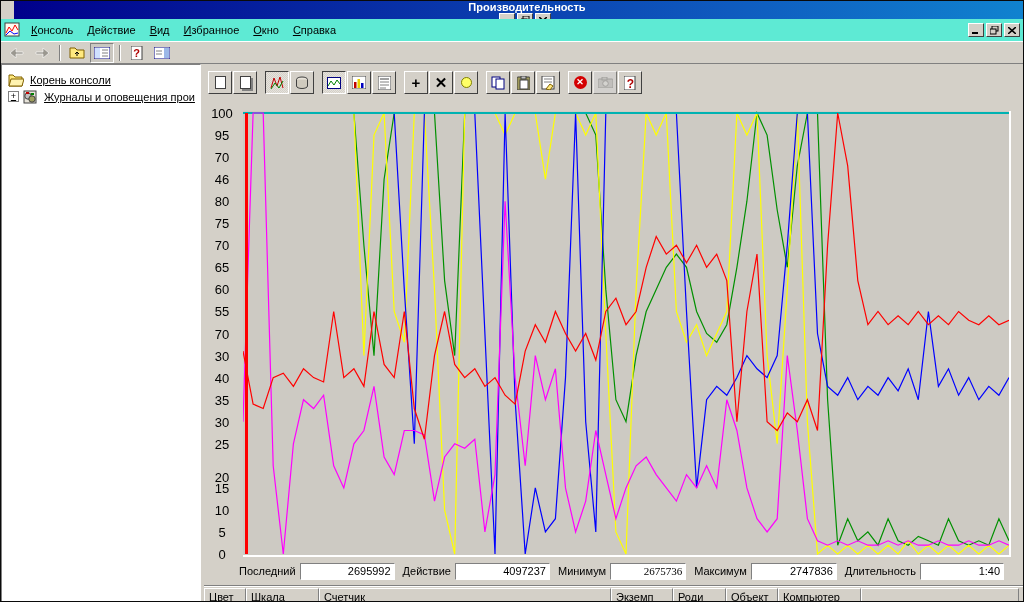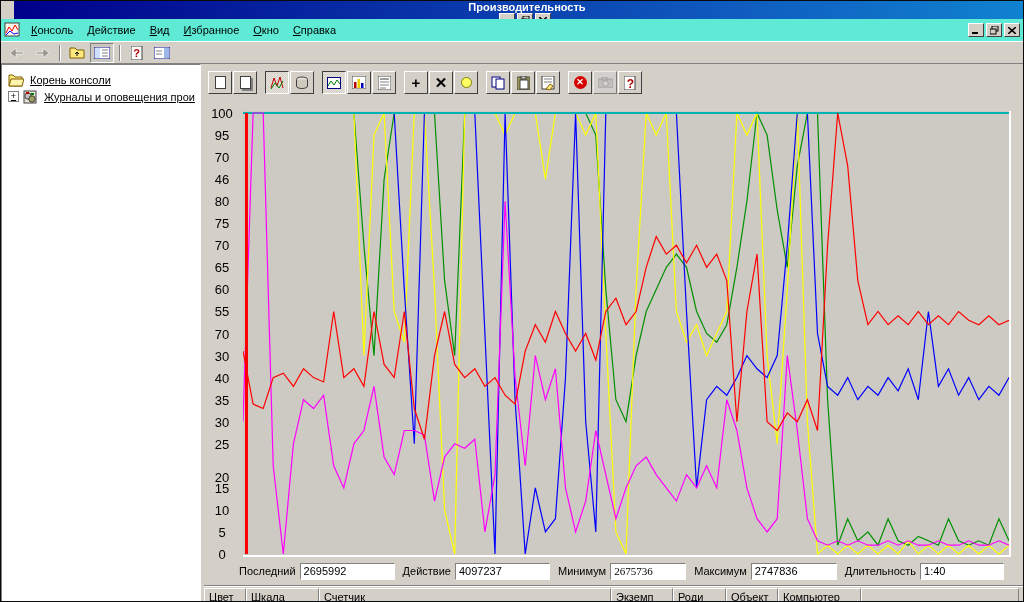--- a/index.html
+++ b/index.html
@@ -58,21 +58,21 @@
   .yaxis{position:absolute;left:0;top:10px;width:37px;height:446px;}
   .ytick{position:absolute;right:4px;width:30px;text-align:center;font-size:13px;}
   .plot{position:absolute;left:39px;top:10px;width:768px;height:446px;background:#cdcac3;
     border-right:2px solid #fff;border-bottom:2px solid #fff;}
   .plot svg{display:block;width:766px;height:444px;}
   
   .stats{position:absolute;left:0;top:495px;width:100%;height:24px;display:flex;
     align-items:center;padding-left:35px;}
   .stat-lbl{white-space:nowrap;margin-right:4px;}
   .stat-box{height:17px;background:#fff;border:1px solid;border-color:#808080 #fff #fff #808080;
-    padding:1px 3px;margin-right:8px;overflow:hidden;}
+    text-align:right;padding:1px 3px;margin-right:8px;overflow:hidden;}
   .groove{position:absolute;left:0;top:521px;width:100%;height:2px;
     border-top:1px solid #808080;border-bottom:1px solid #fff;}
   
   .legend{position:absolute;left:0;top:524px;width:100%;height:18px;display:flex;}
   .hcell{background:#d4d0c8;border:1px solid;border-color:#fff #808080 #808080 #fff;
     padding:2px 4px;white-space:nowrap;overflow:hidden;font-size:11px;}
   
   .ico-chart{width:14px;height:12px;background:#fff;border:1px solid #000080;position:relative;overflow:hidden;}
   .bulb{width:11px;height:11px;border-radius:50%;background:#ffff66;border:1px solid #808000;}
   .redstop{width:13px;height:13px;border-radius:50%;background:#d40000;color:#fff;

